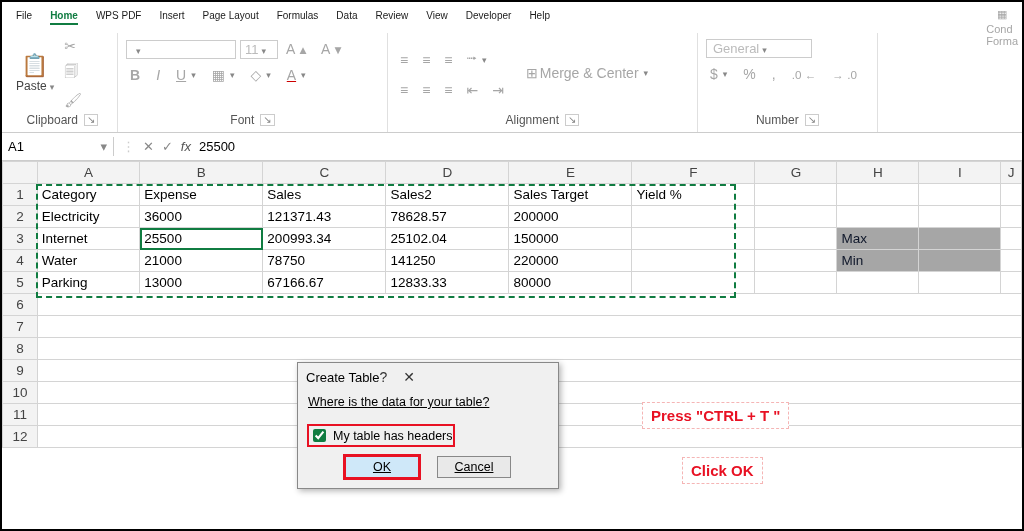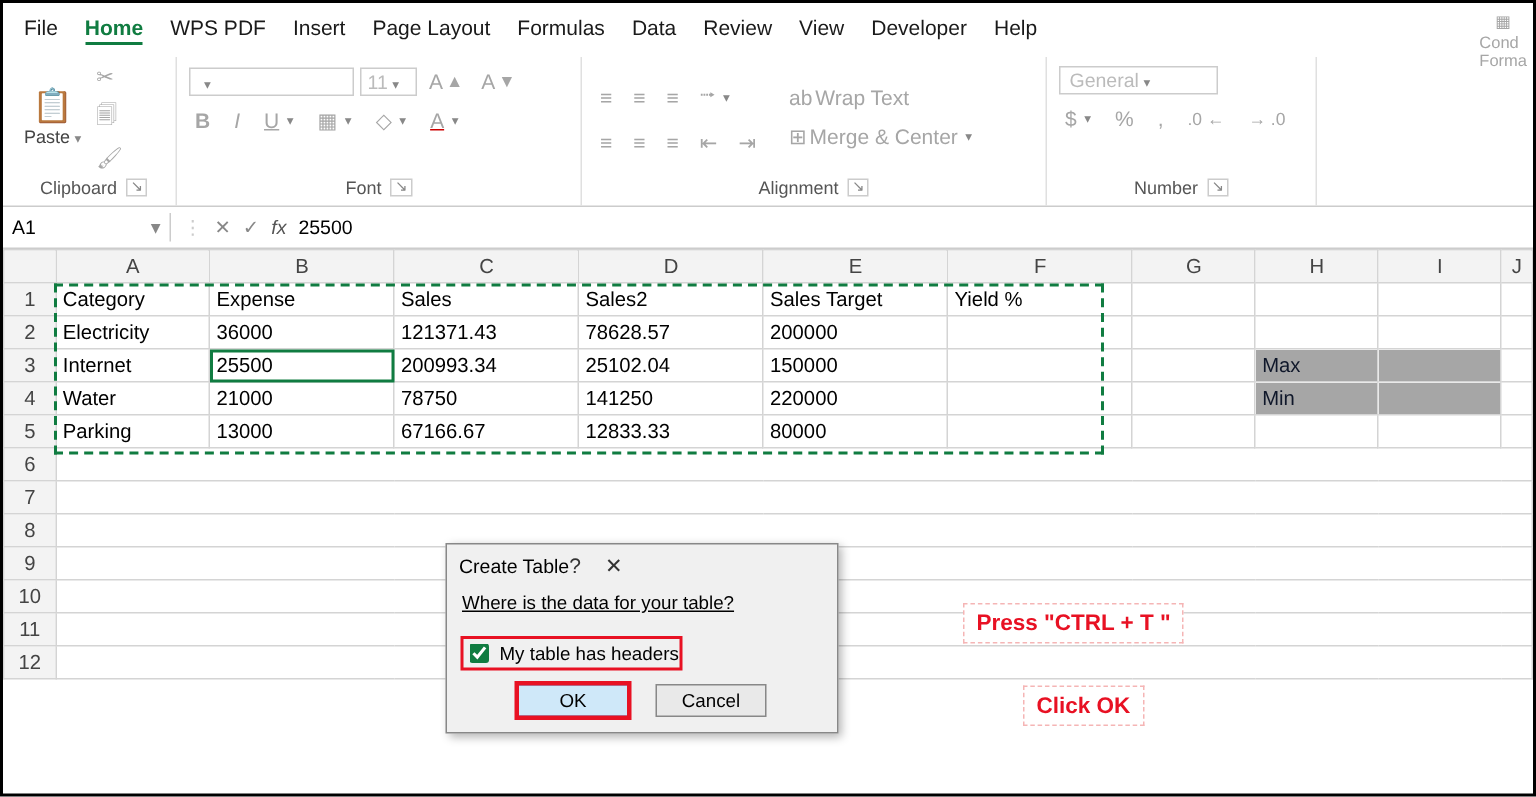--- a/index.html
+++ b/index.html
@@ -1,17 +1,17 @@
 <!DOCTYPE html>
 <html><head>
 <meta charset="utf-8">
 <style>
   * { box-sizing: border-box; font-family: "Segoe UI", Arial, sans-serif; }
   body { margin:0; background:#fff; width:1024px; height:531px; overflow:hidden; border:2px solid #000; position:relative; }
-  .menubar { display:flex; gap:18px; padding:8px 14px 4px 14px; font-size:14px; color:#1a1a1a; }
+  .menubar { display:flex; gap:18px; padding:8px 14px 4px 14px; font-size:10px; color:#1a1a1a; }
   .menubar span { cursor:default; }
   .menubar .active { color:#107c41; border-bottom:2px solid #107c41; padding-bottom:2px; font-weight:600;}
   .ribbon { display:flex; align-items:stretch; border-bottom:1px solid #ccc; padding:4px 6px 0 6px; height:104px; }
   .group { border-right:1px solid #e0e0e0; display:flex; flex-direction:column; justify-content:space-between; padding:2px 8px 2px 8px; }
   .group-label { text-align:center; font-size:12px; color:#555; padding:2px 0 3px 0; display:flex; justify-content:center; align-items:center; gap:6px;}
   .group-body { display:flex; align-items:center; gap:6px; flex:1; }
   .btn { color:#a6a6a6; font-size:14px; padding:2px 4px; display:inline-flex; align-items:center; gap:2px; }
   .paste-btn { display:flex; flex-direction:column; align-items:center; color:#444; font-size:12px; }
   .paste-icon { font-size:22px; }
   .dd::after { content:"▾"; font-size:9px; color:#888; margin-left:3px; }
@@ -37,21 +37,21 @@
   .dlg-title .t { font-size:13px; }
   .dlg-title .ctl { display:flex; gap:16px; font-size:14px; color:#333; }
   .dlg-body { padding:4px 10px 10px 10px; }
   .dlg-body .q { text-decoration:underline; margin-bottom:16px; }
   .range-row { display:flex; gap:4px; margin-bottom:8px; }
   .range-row input { flex:1; border:1px solid #888; padding:2px 4px; font-size:12.5px; }
   .range-row .picker { border:1px solid #888; width:20px; text-align:center; background:#fff; }
   .ck-row { display:flex; align-items:center; gap:4px; outline:2px solid #e81123; outline-offset:-1px; width:fit-content; padding:1px; margin-bottom:10px;}
   .ck-row input { accent-color:#107c41; }
   .dlg-btns { display:flex; gap:18px; justify-content:center; }
-  .dlg-btns button { width:74px; padding:3px 0; font-size:12.5px; background:#e9e9e9; border:1px solid #888; }
+  .dlg-btns button { width:74px; padding:3px 0; font-size:12.5px; background:#e9e9e9; border:1px solid #888;text-decoration:underline; }
   .ok-hl { outline:3px solid #e81123; outline-offset:-1px; background:#cfe8f9 !important; border:1px solid #3b8dd6 !important;}
   .annot { position:absolute; color:#e81123; font-weight:bold; font-size:15px; border:1px dashed #f5b5b5; padding:4px 8px; background:#fff; }
   .corner { width:34px; background:#f3f3f3; border:1px solid #d4d4d4;}
   .mini-icons { display:flex; flex-direction:column; gap:3px; font-size:13px; color:#555; }
   .truncated { position:absolute; right:4px; top:6px; display:flex; flex-direction:column; align-items:center; font-size:11px; color:#a6a6a6; gap:2px;}
 </style>
 </head>
 <body>
 
 <div class="menubar">
@@ -129,21 +129,20 @@
         </div>
         <div style="display:flex; gap:6px;">
           <span class="btn">≡</span>
           <span class="btn">≡</span>
           <span class="btn">≡</span>
           <span class="btn">⇤</span>
           <span class="btn">⇥</span>
         </div>
       </div>
       <div style="display:flex; flex-direction:column; gap:6px;">
-        <span class="btn">ab <span>Wrap Text</span></span>
         <span class="btn dd">⊞ <span>Merge &amp; Center</span></span>
       </div>
     </div>
     <div class="group-label">
         <span>Alignment</span>
         <span class="dialog-launch">↘</span>
       </div>
   </div>
 
   <div class="group" style="width:180px">

